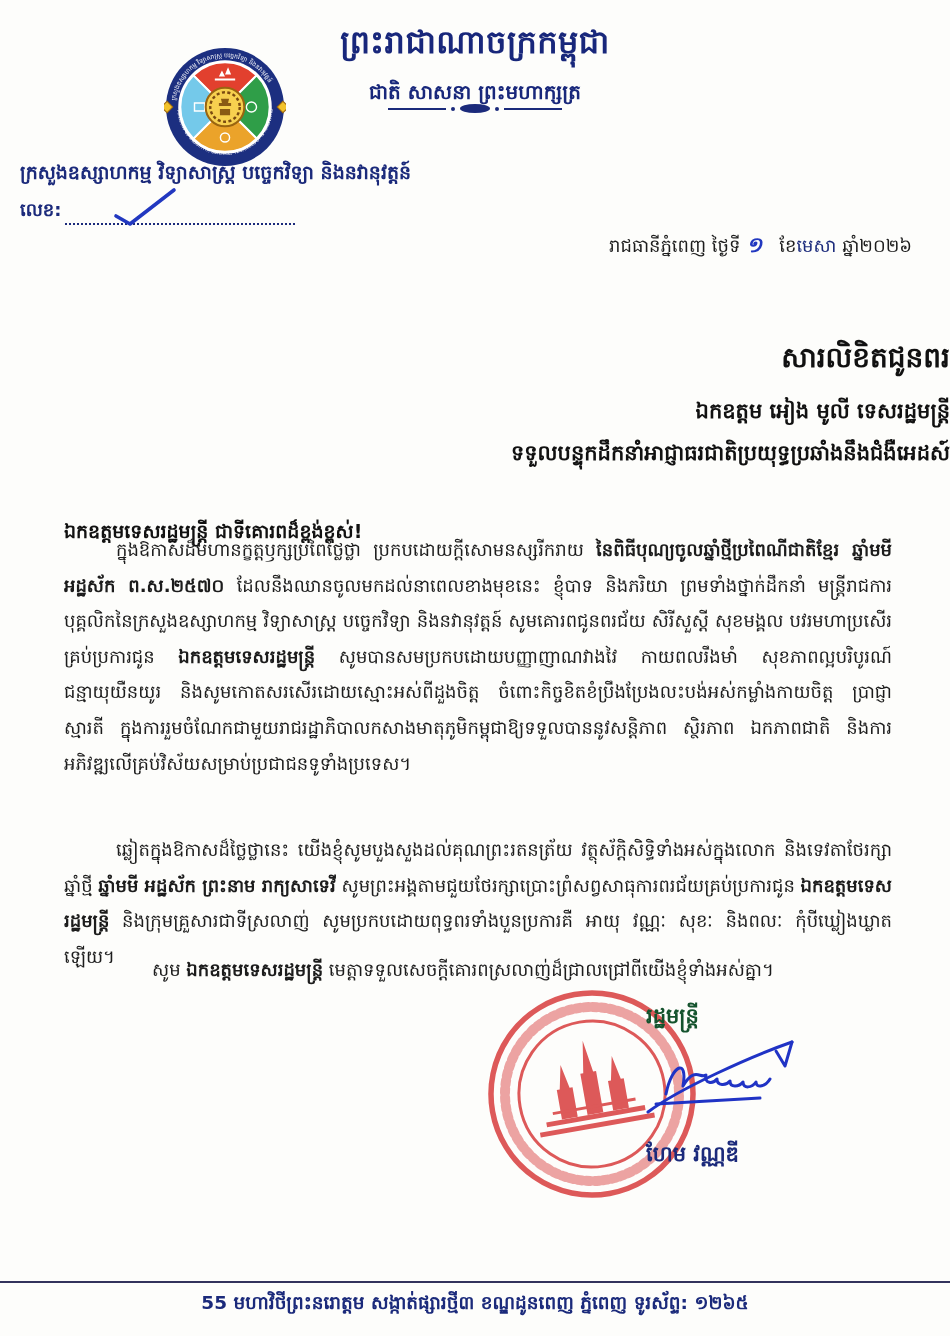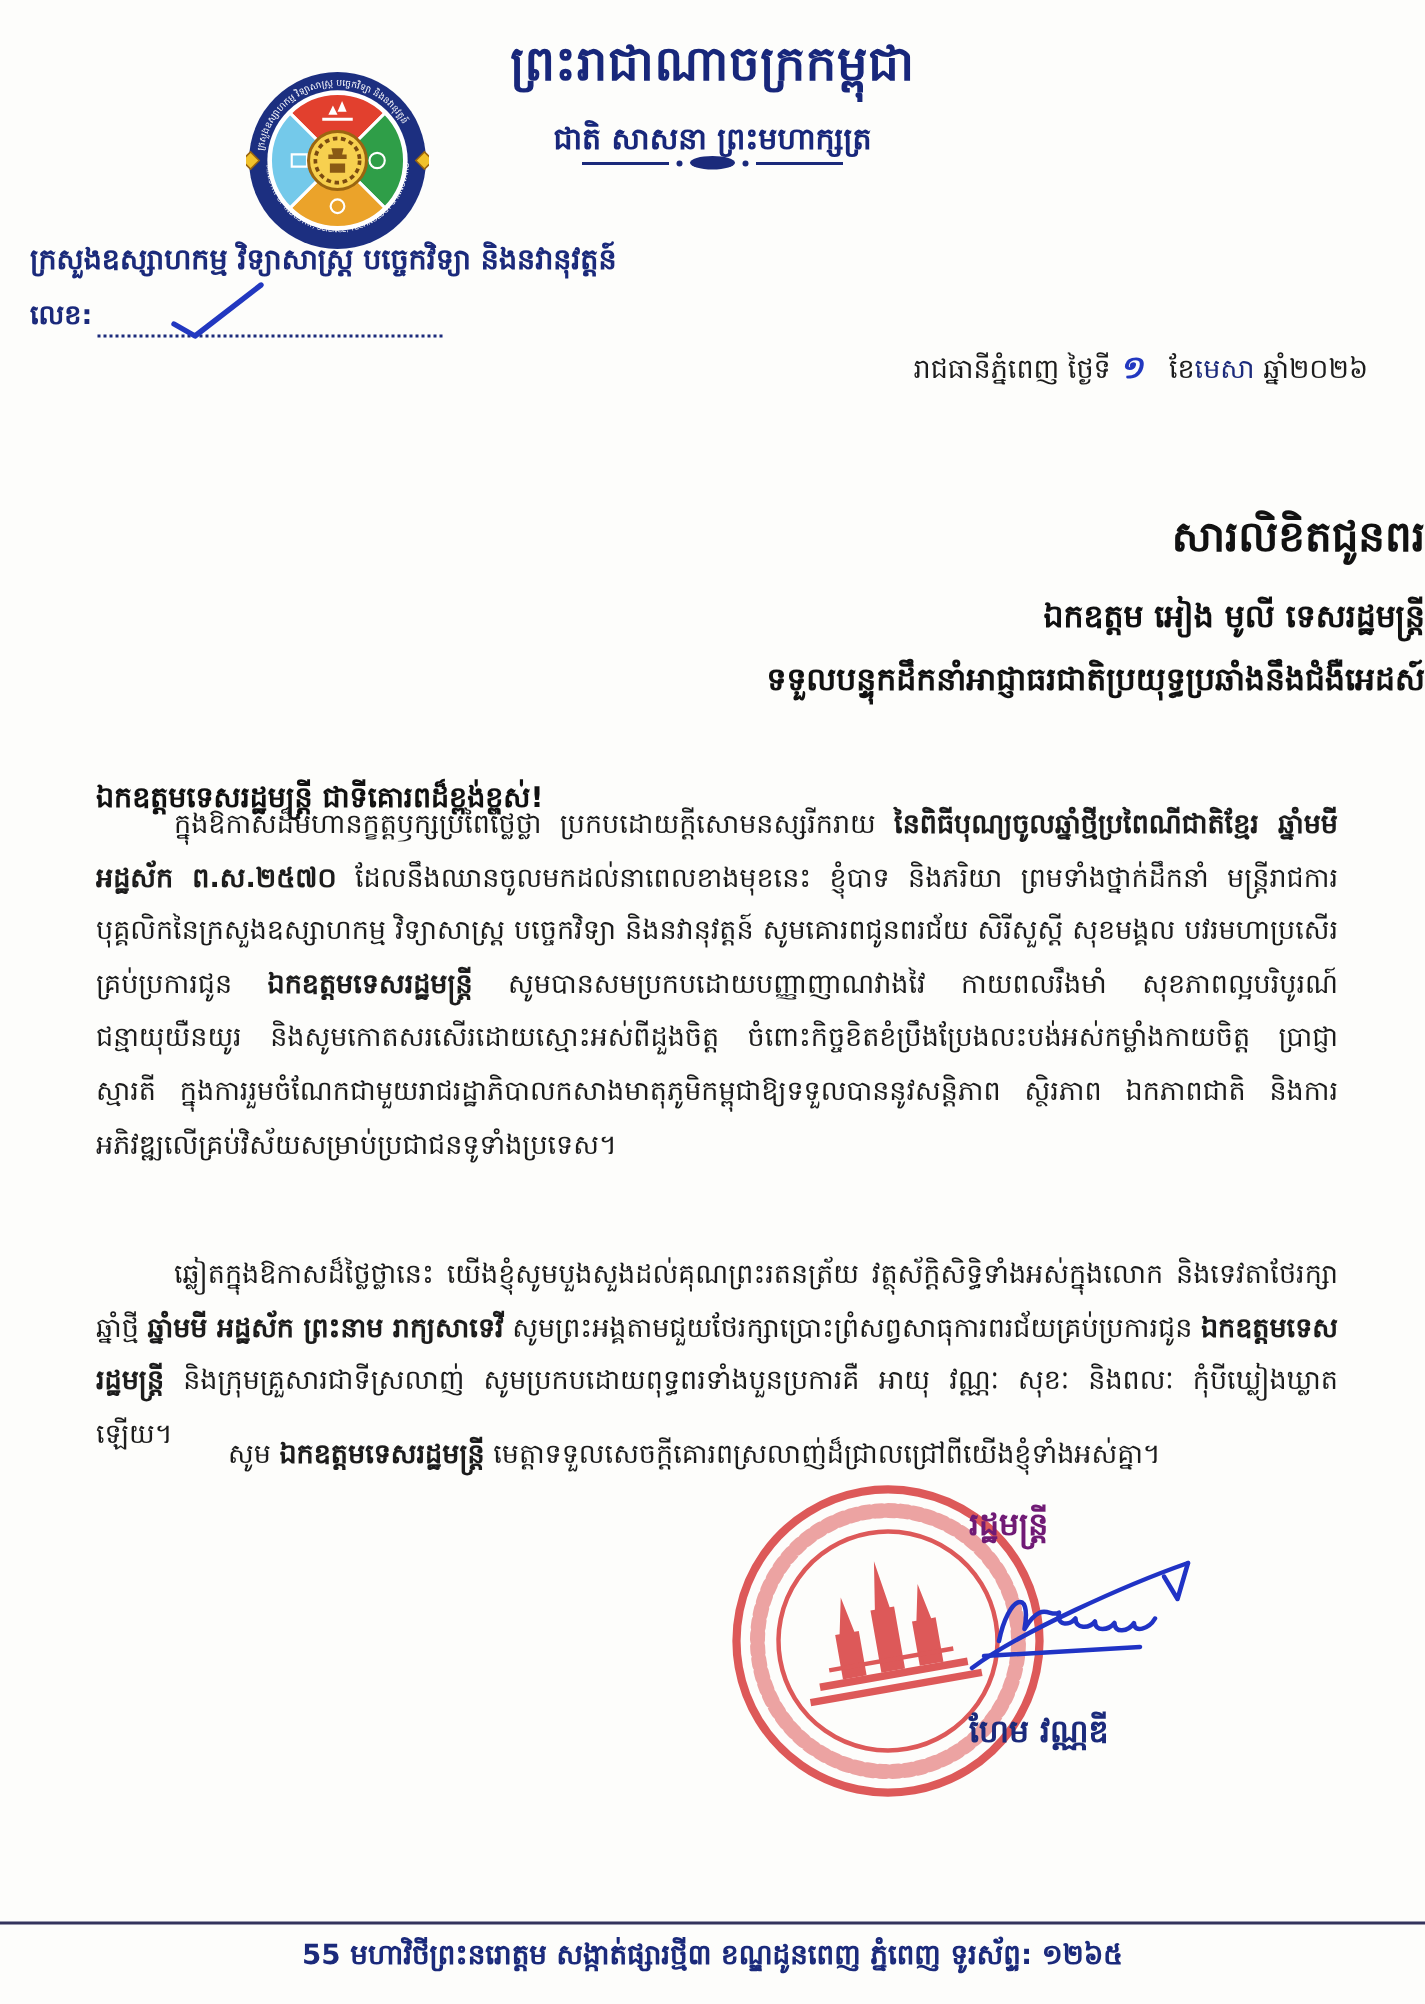--- a/index.html
+++ b/index.html
@@ -42,21 +42,21 @@
   .salutation{top:478px;left:64px;font-size:19px;font-weight:700;color:#111;margin-top:41px;}
 
   .body-par{left:64px;width:828px;font-size:18px;line-height:35.6px;text-align:justify;color:#1c1c1c;}
   .p1{top:520px;text-indent:52px;margin-top:12px;}
   .p2{top:832px;text-indent:52px;}
   .closing{top:952px;text-indent:88px;}
   .body-par b{font-weight:700;}
 
   
   .stamp{top:986px;left:484px;width:216px;height:216px;opacity:.88;}
-  .minister-title{top:1002px;left:646px;font-size:21px;font-weight:700;color:#701a75;}
+  .minister-title{top:1002px;left:646px;font-size:21px;font-weight:700;color:#14532d;}
   .signature-ink{top:1026px;left:640px;width:180px;height:96px;}
   .minister-name{top:1140px;left:646px;font-size:21px;font-weight:700;color:#1b2a7b;white-space:nowrap;}
 
   
   .footer-rule{top:1281px;left:0;width:950px;height:2px;background:#33335c;}
   .footer-text{top:1291px;left:0;width:100%;text-align:center;font-size:18.5px;font-weight:700;color:#1b2a7b;}
 </style>
 </head>
 <body>
 

